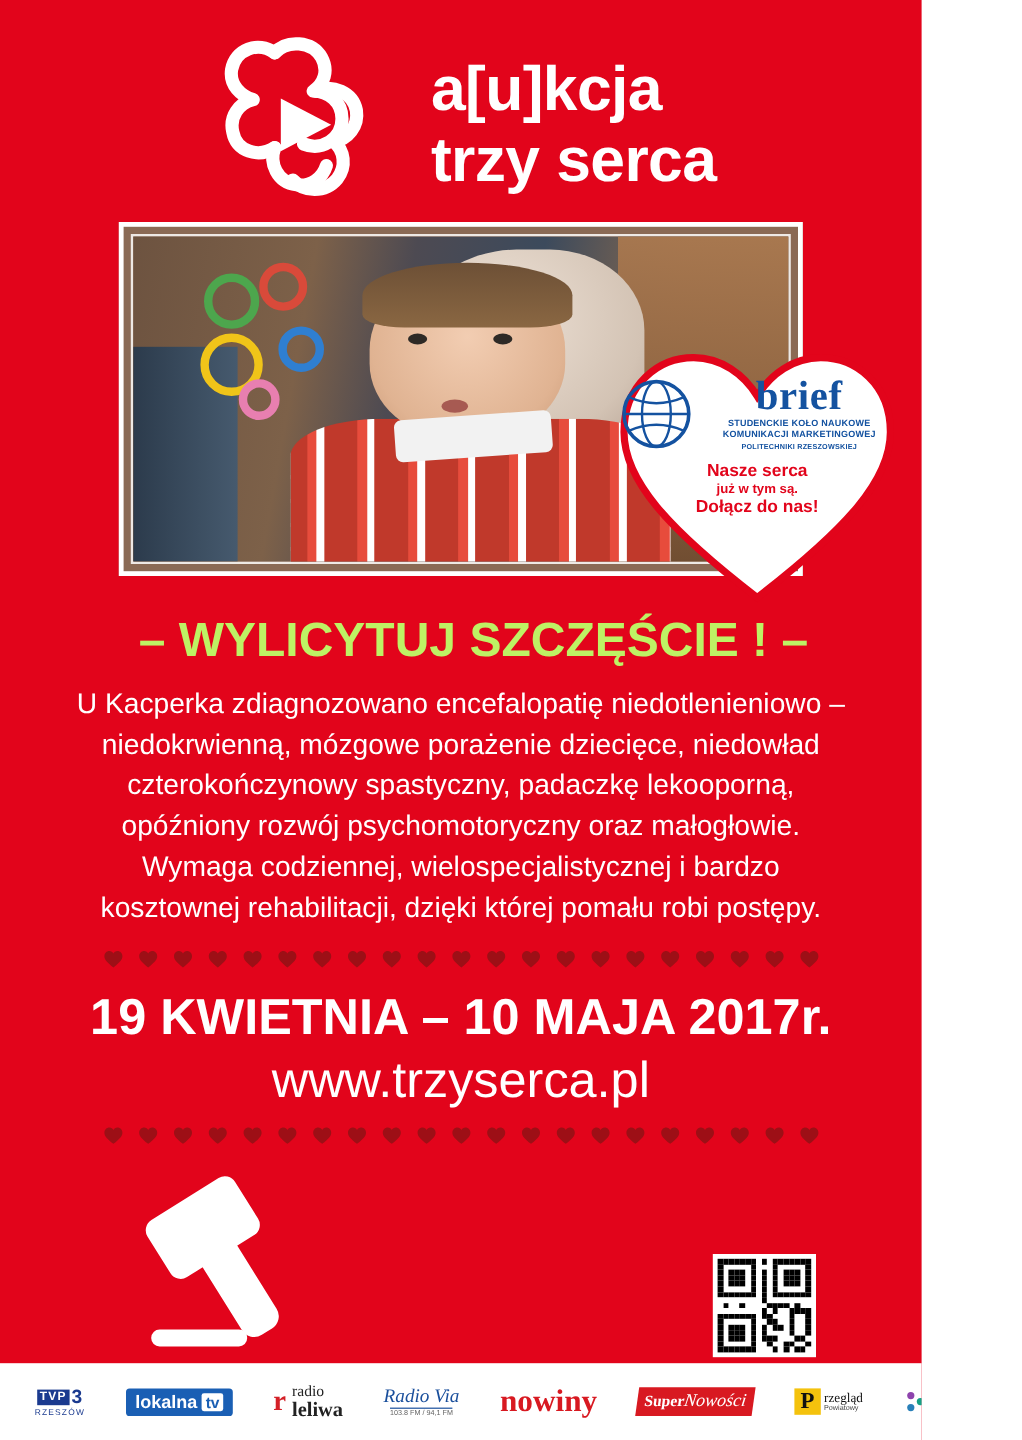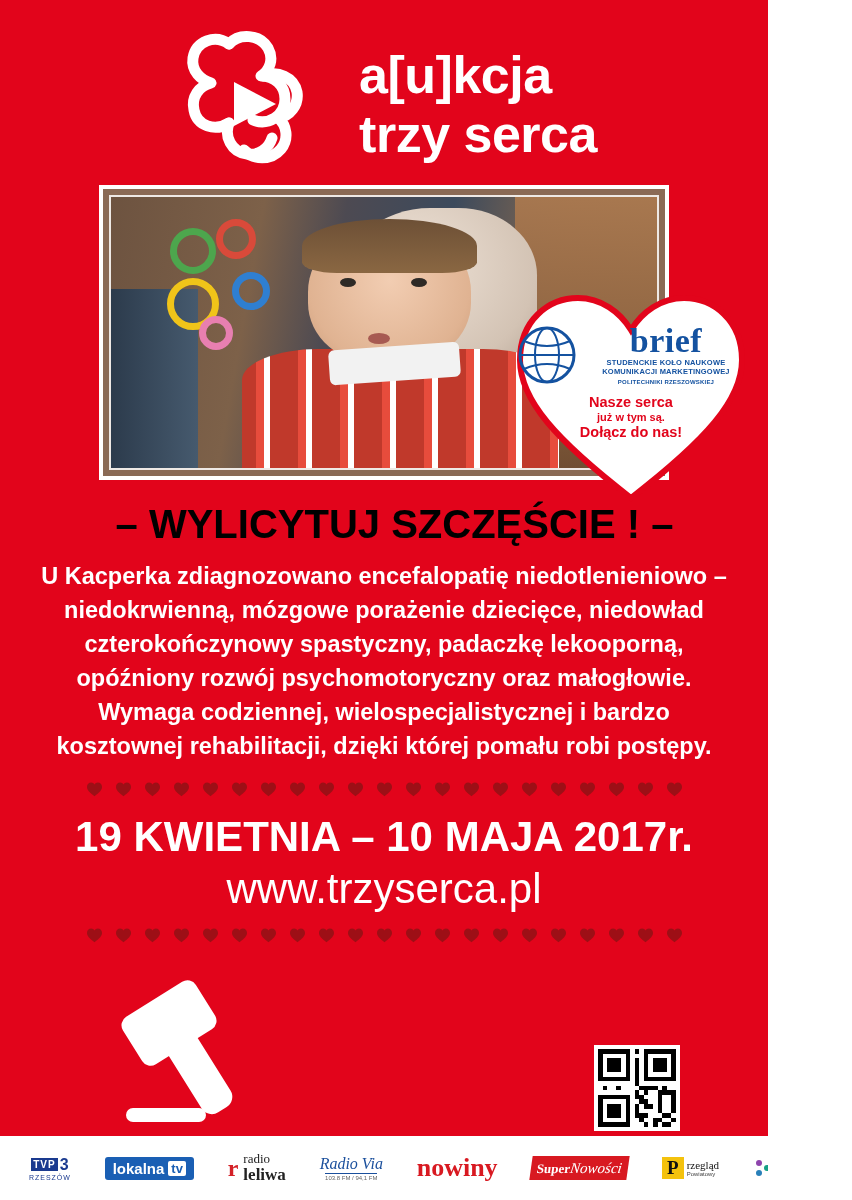--- a/index.html
+++ b/index.html
@@ -113,21 +113,21 @@
     background: linear-gradient(90deg,#2c3b4c,#465a6e);
   }
 
   
   .heart-badge {
     position: absolute; right: 22px; top: 290px;
     width: 230px; height: 215px;
   }
   .heart-badge svg { position: absolute; inset: 0; }
   .badge-content {
-    position: absolute; left: 0; top: 34px; width: 100%;
+    position: absolute; left: 0; top: 24px; width: 100%;
     text-align: center;
   }
   .badge-row {
     display: flex; align-items: center; justify-content: center; gap: 8px;
   }
   .globe { width: 62px; height: 62px; flex: none; }
   .brief-word {
     color: #1452a0;
     font-size: 34px;
     font-weight: bold;
@@ -147,40 +147,40 @@
     margin-top: 8px;
     color: #e2041b;
     font-weight: bold;
     font-size: 14.5px;
     line-height: 1.18;
   }
   .badge-slogan .l2 { font-size: 11px; }
 
   
   .headline {
-    margin: 22px auto 0;
+    margin: 32px auto 0;
     width: 100%;
     text-align: center;
-    color: #000000;
+    color: #bef264;
     font-size: 40px;
     font-weight: bold;
     letter-spacing: 0px;
     padding-left: 21px;
   }
 
   
   .body-text {
     margin: 12px auto 0;
     width: 700px;
     text-align: center;
     color: #ffffff;
     font-size: 23.5px;
     line-height: 1.45;
   }
-  .body-text p { margin: 0; font-weight: bold; }
+  .body-text p { margin: 0; }
 
   
   .heart-row {
     display: flex;
     justify-content: center;
     gap: 12px;
     margin-top: 18px;
   }
   .heart-row.second { margin-top: 14px; }
   .mini-heart { width: 17px; height: 16px; }

